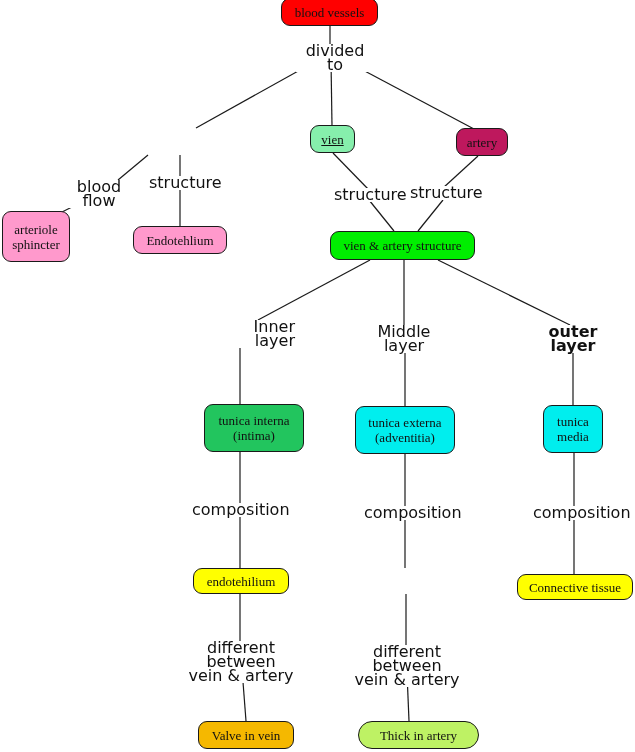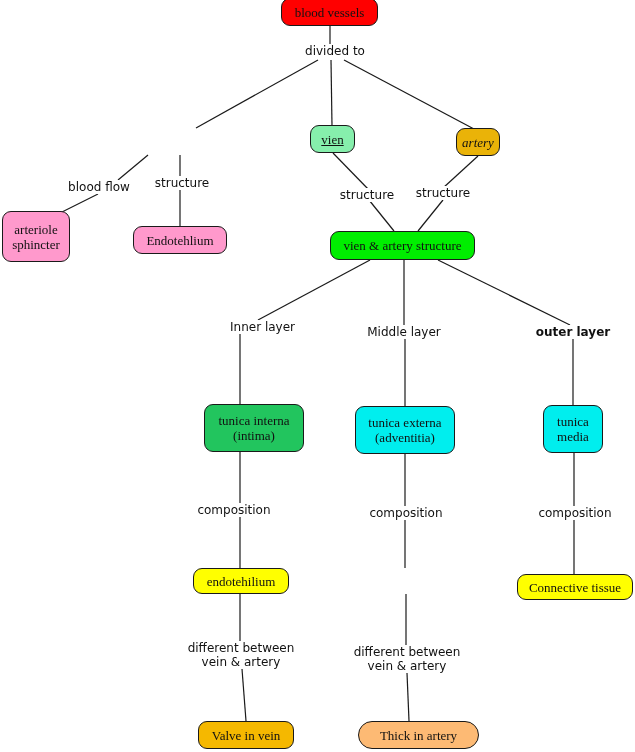--- a/index.html
+++ b/index.html
@@ -38,21 +38,21 @@
     color: #111111;
     white-space: pre-line;
     padding: 0 4px;
     z-index: 5;
   }
   .edge-label {
     position: absolute;
     box-sizing: border-box;
     text-align: center;
     font-family: "DejaVu Sans", sans-serif;
-    font-size: 12px;
+    font-size: 16px;
     line-height: 14px;
     color: #111111;
     background: #ffffff;
     white-space: pre-line;
     z-index: 6;
     padding: 0 2px;
   }
 </style>
 </head>
 <body>
@@ -83,35 +83,35 @@
       <polyline points="405,520 405,568" fill="none" stroke="#1a1a1a" stroke-width="1.2"></polyline>
       <polyline points="574,453 574,506" fill="none" stroke="#1a1a1a" stroke-width="1.2"></polyline>
       <polyline points="574,520 574,574" fill="none" stroke="#1a1a1a" stroke-width="1.2"></polyline>
       <polyline points="240,594 240,641" fill="none" stroke="#1a1a1a" stroke-width="1.2"></polyline>
       <polyline points="242,669 246,721" fill="none" stroke="#1a1a1a" stroke-width="1.2"></polyline>
       <polyline points="406,594 406,645" fill="none" stroke="#1a1a1a" stroke-width="1.2"></polyline>
       <polyline points="407,673 409,721" fill="none" stroke="#1a1a1a" stroke-width="1.2"></polyline>
     </svg>
 <div class="node" style="left: 281px; top: -2px; width: 97px; height: 28px; background: rgb(255, 0, 0);">blood vessels</div>
     <div class="node" style="left: 310px; top: 125px; width: 45px; height: 28px; background: #86efac; text-decoration: underline;">vien</div>
-    <div class="node" style="left: 456px; top: 128px; width: 44px; height: 28px; background: #eab308; font-style: italic;">artery</div>
+    <div class="node" style="left: 456px; top: 128px; width: 52px; height: 28px; background: #be185d;">artery</div>
     <div class="node" style="left: 2px; top: 211px; width: 68px; height: 51px; background: rgb(255, 153, 204);">arteriole
 sphincter</div>
     <div class="node" style="left: 133px; top: 226px; width: 94px; height: 28px; background: rgb(255, 153, 204);">Endotehlium</div>
     <div class="node" style="left: 330px; top: 231px; width: 145px; height: 29px; background: rgb(0, 238, 0);">vien &amp; artery structure</div>
     <div class="node" style="left: 188px; top: 404px; width: 100px; height: 48px; background: #22c55e; margin-left: 16px;">tunica interna
 (intima)</div>
     <div class="node" style="left: 355px; top: 406px; width: 100px; height: 48px; background: rgb(0, 238, 238);">tunica externa
 (adventitia)</div>
     <div class="node" style="left: 543px; top: 405px; width: 60px; height: 48px; background: rgb(0, 238, 238);">tunica
 media</div>
     <div class="node" style="left: 193px; top: 568px; width: 96px; height: 26px; background: rgb(255, 255, 0);">endotehilium</div>
     <div class="node" style="left: 517px; top: 574px; width: 116px; height: 26px; background: rgb(255, 255, 0);">Connective tissue</div>
     <div class="node" style="left: 198px; top: 721px; width: 96px; height: 28px; background: rgb(245, 184, 0);">Valve in vein</div>
-    <div class="node" style="left: 358px; top: 721px; width: 121px; height: 28px; background: #fdba74; border-radius: 14px;">Thick in artery</div>
+    <div class="node" style="left: 358px; top: 721px; width: 121px; height: 28px; background: #bef264; border-radius: 14px;">Thick in artery</div>
     <div class="edge-label" style="left: 296px; top: 44px; width: 78px;">divided to</div>
     <div class="edge-label" style="left: 60px; top: 180px; width: 78px;">blood flow</div>
     <div class="edge-label" style="left: 147px; top: 176px; width: 70px;">structure</div>
     <div class="edge-label" style="left: 332px; top: 188px; width: 70px;">structure</div>
     <div class="edge-label" style="left: 408px; top: 186px; width: 70px;">structure</div>
     <div class="edge-label" style="left: 219px; top: 320px; width: 78px; text-align: right;">Inner layer</div>
     <div class="edge-label" style="left: 360px; top: 325px; width: 88px;">Middle layer</div>
     <div class="edge-label" style="left: 532px; top: 325px; width: 82px; font-weight: bold;">outer layer</div>
     <div class="edge-label" style="left: 190px; top: 503px; width: 88px;">composition</div>
     <div class="edge-label" style="left: 362px; top: 506px; width: 88px;">composition</div>

